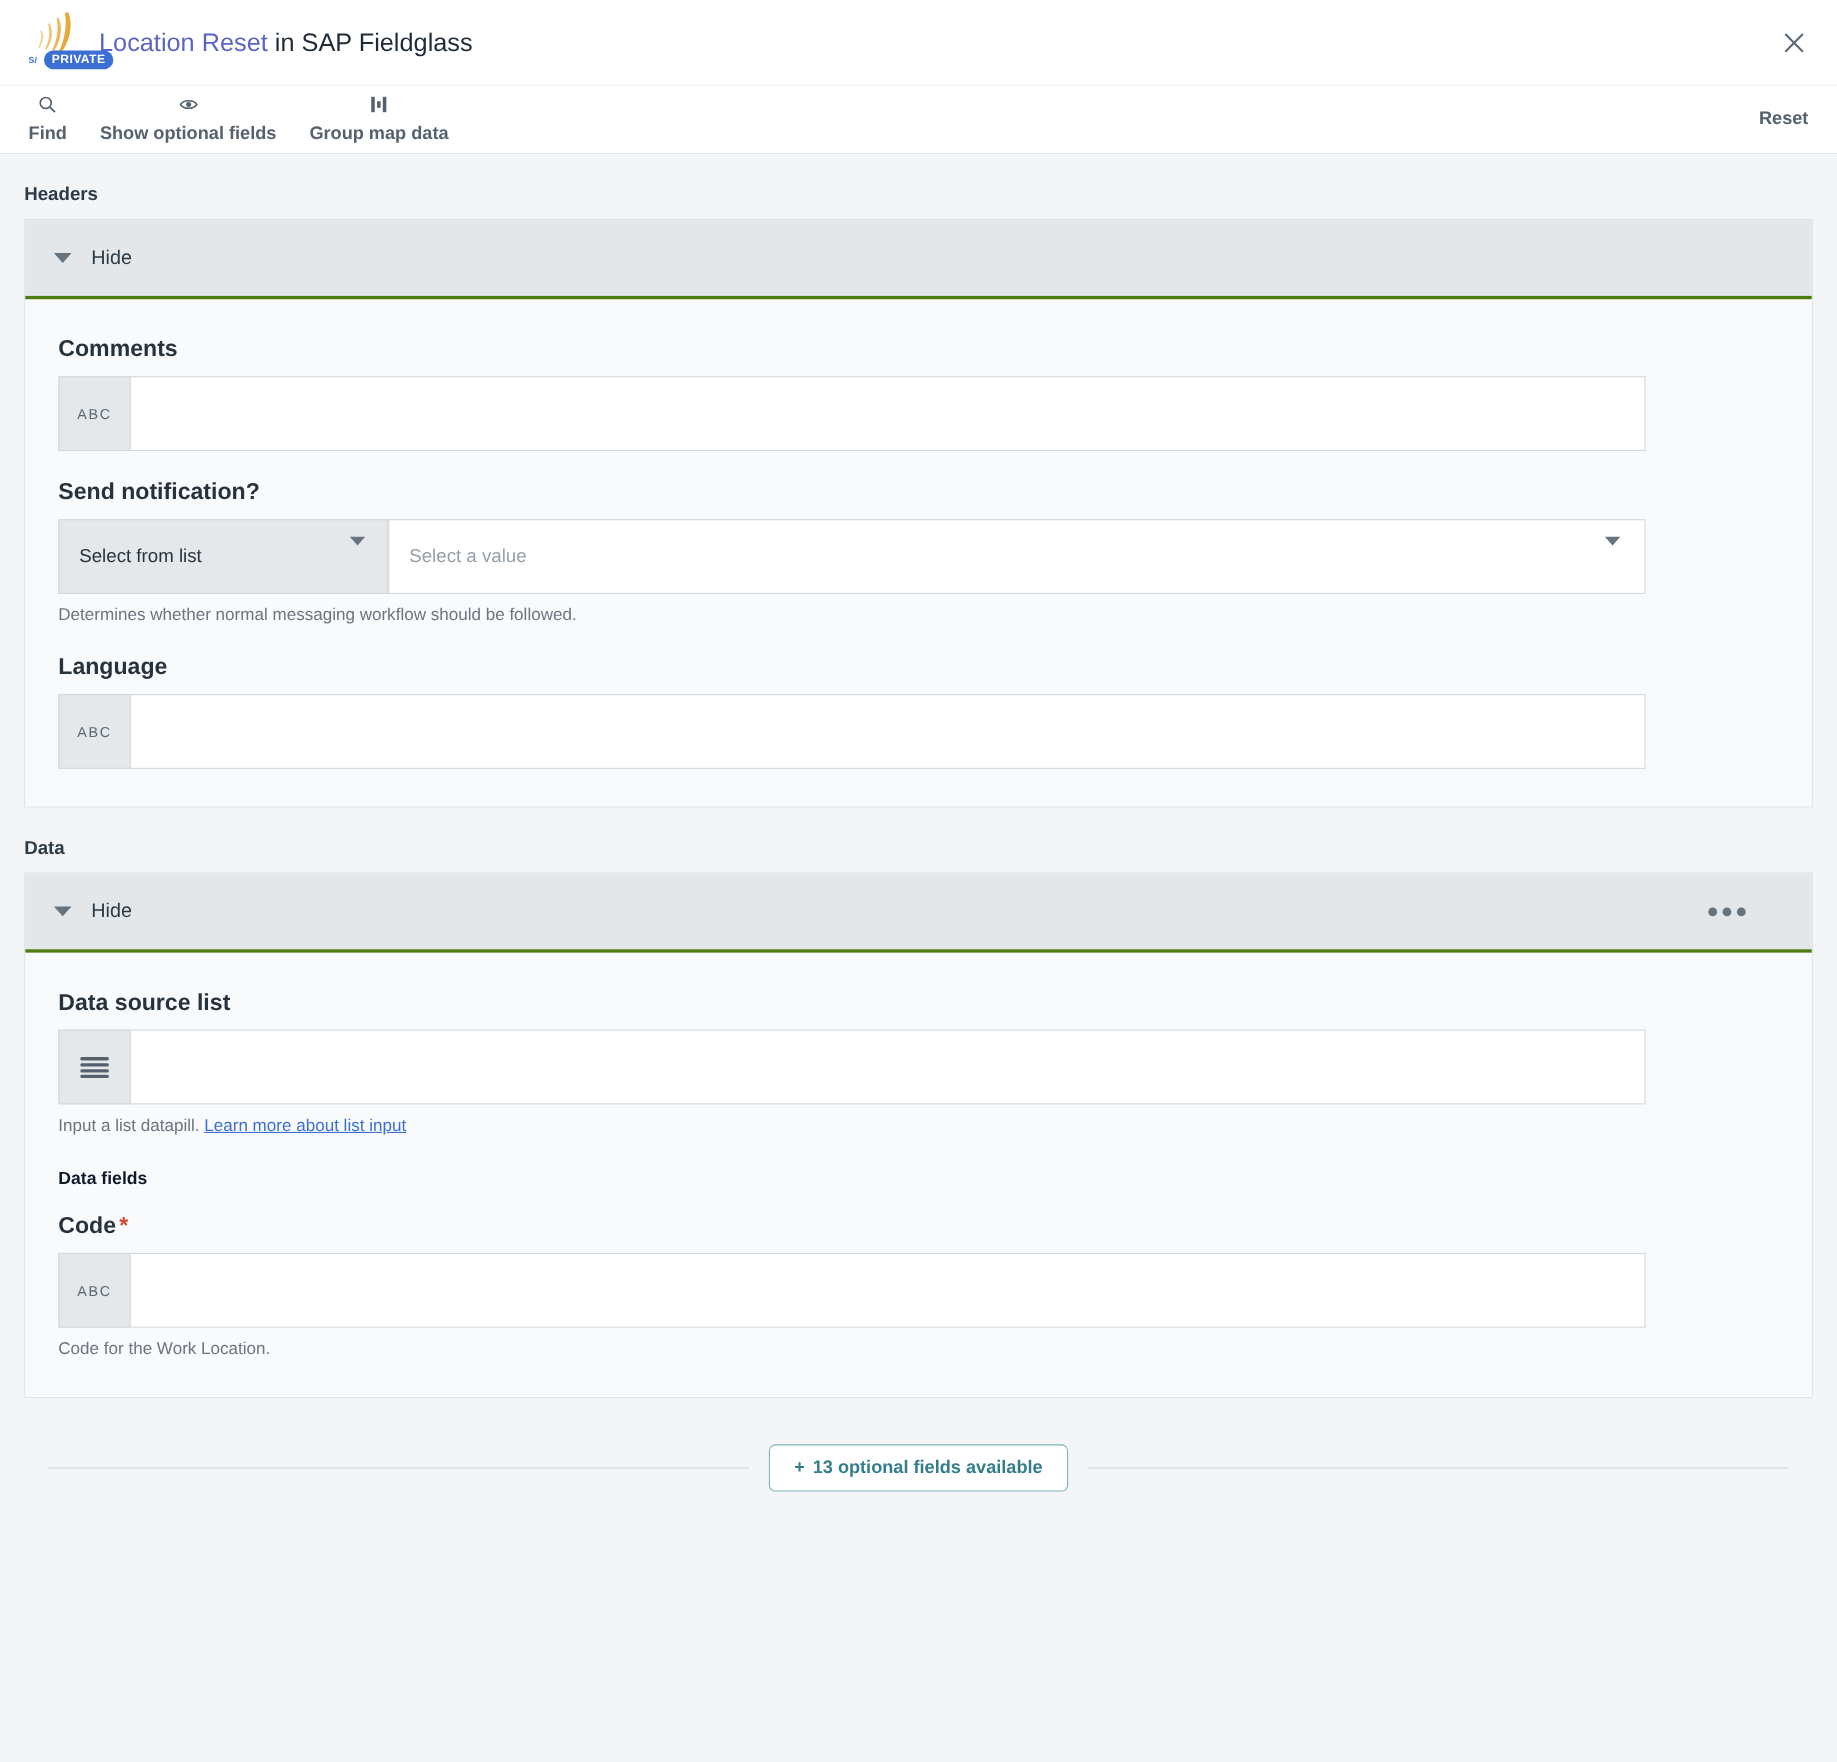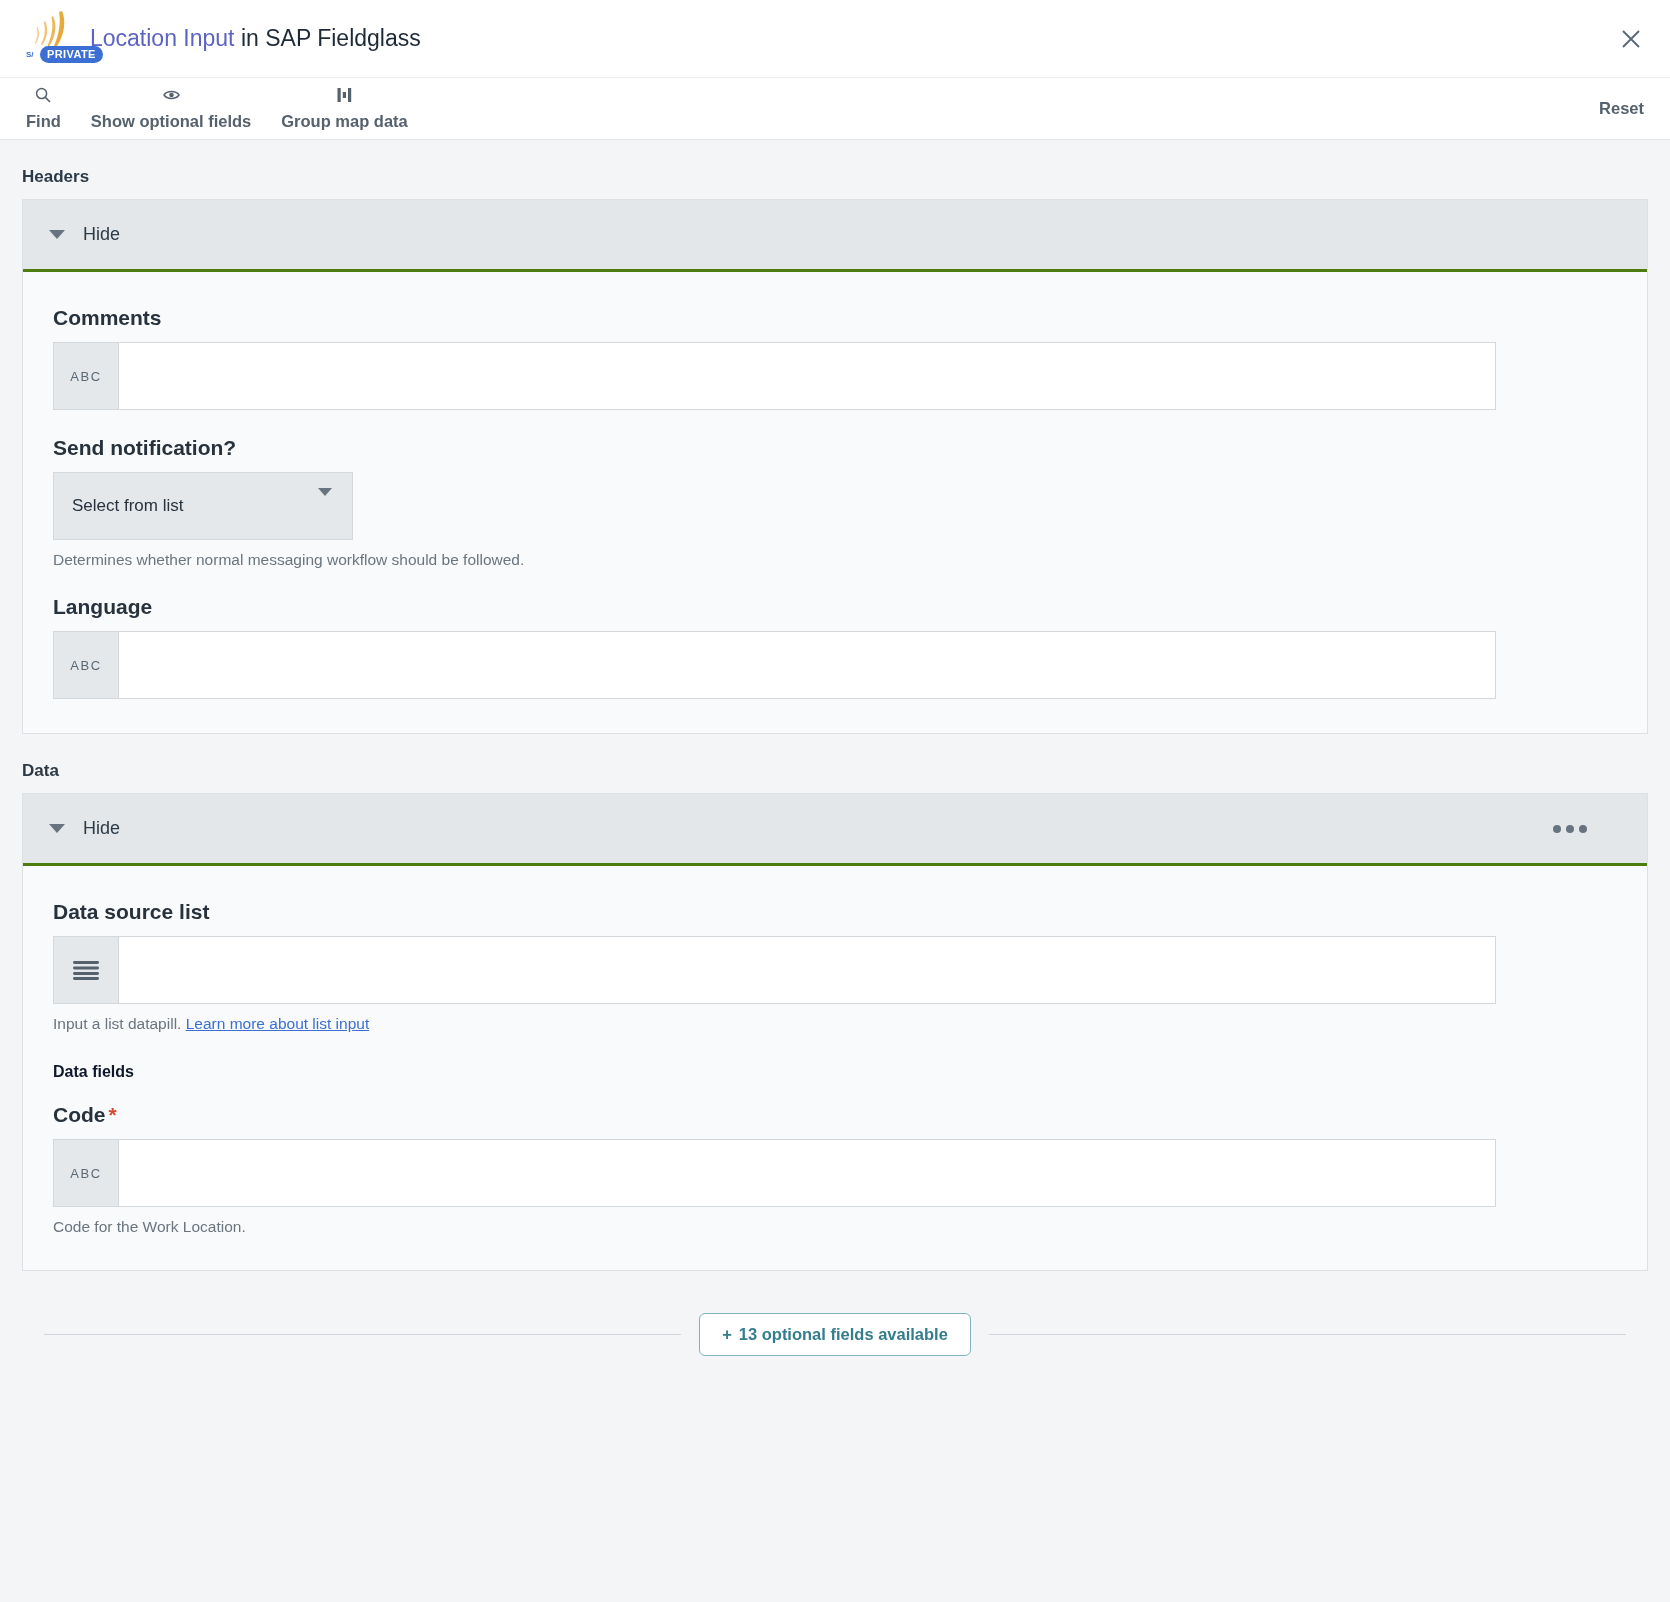--- a/index.html
+++ b/index.html
@@ -146,21 +146,21 @@
       <svg class="logo-flames" width="46" height="42" viewBox="0 0 46 42">
         <path d="M30 1 C34 10 33 24 25 36 C23 38 22 38 22 36 C27 25 29 12 27 2 Z" fill="#e8a93b"></path>
         <path d="M21 6 C25 14 24 25 18 35 C16.5 37 15.5 37 15.7 35 C20 26 21.5 16 19.5 7 Z" fill="#eeb657"></path>
         <path d="M13 11 C16.5 18 16 26 11 34 C9.8 35.6 9 35.5 9.3 33.8 C12.8 26.6 13.8 19.5 11.8 12 Z" fill="#f2c377"></path>
         <path d="M5.5 17 C8 22 7.6 27.5 4.3 33 C3.4 34.2 2.8 34 3 32.7 C5.4 27.8 6 22.8 4.6 17.6 Z" fill="#f5cf95"></path>
       </svg>
       <span class="private-sub">S/</span>
       <span class="private-badge">PRIVATE</span>
     </div>
     <div class="title-text">
-      <span class="title-link">Location Input</span><span> in SAP Fieldglass</span>
+      <span class="title-link">Location Reset</span><span> in SAP Fieldglass</span>
     </div>
     <div class="close-btn">
       <svg width="22" height="22" viewBox="0 0 22 22">
         <path d="M3 3 L19 19 M19 3 L3 19" stroke="#5a6876" stroke-width="1.9" fill="none"></path>
       </svg>
     </div>
   </div>
 
   <div class="toolbar">
 
@@ -216,20 +216,24 @@
             <div class="textbox"></div>
           </div>
         </div>
 
         <div class="field">
           <span class="field-label">Send notification?</span>
           <div class="select-row">
             <div class="select-from-list">
               <span>Select from list</span>
               <span class="sfl-caret"><span class="tri-down"></span></span>
+            </div>
+            <div class="value-select">
+              <span>Select a value</span>
+              <span class="vs-caret"><span class="tri-down"></span></span>
             </div>
           </div>
           <div class="hint">Determines whether normal messaging workflow should be followed.</div>
         </div>
 
         <div class="field">
           <span class="field-label">Language</span>
           <div class="input-row">
             <div class="prefix">ABC</div>
             <div class="textbox"></div>

